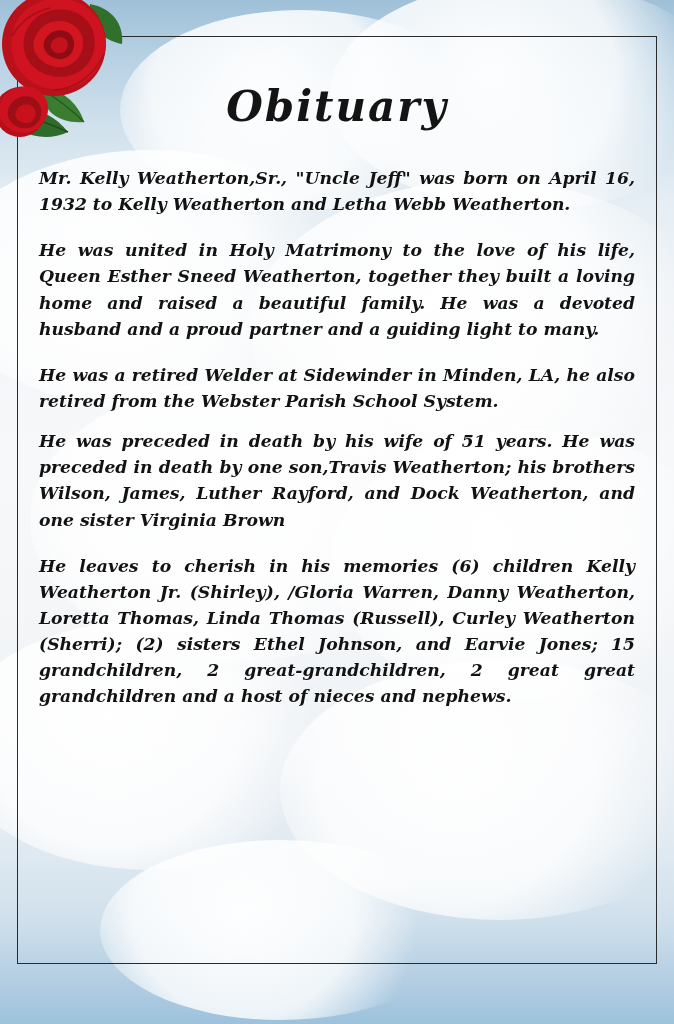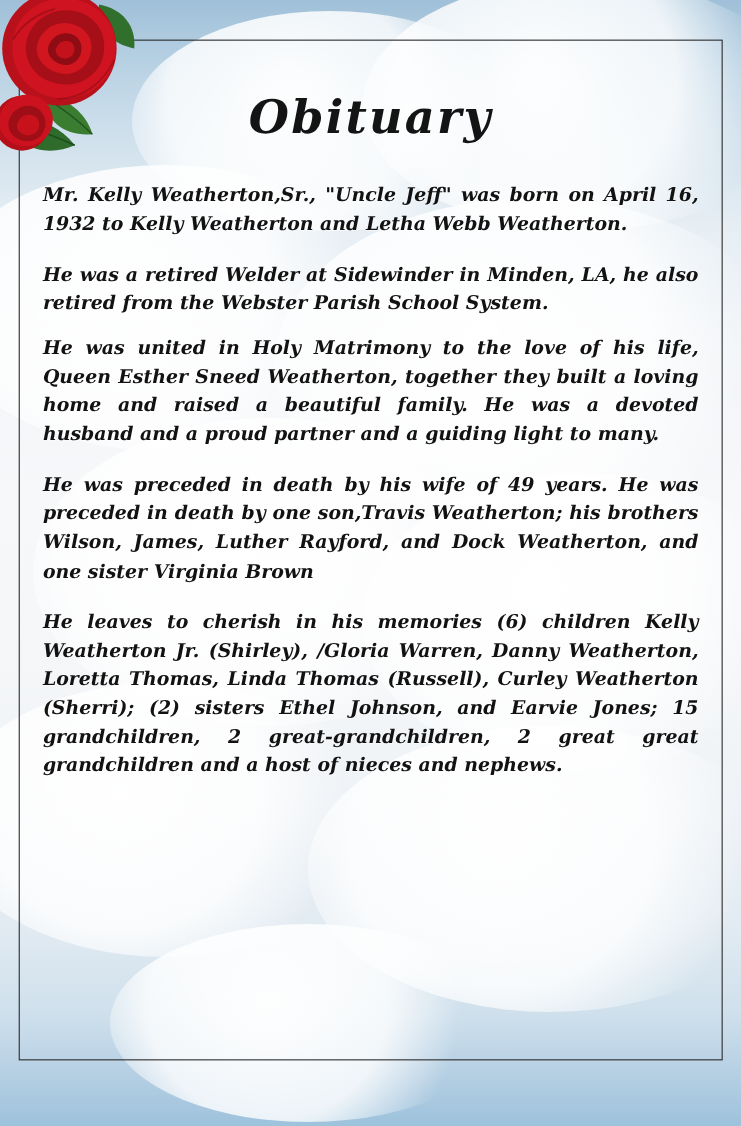--- a/index.html
+++ b/index.html
@@ -111,23 +111,23 @@
   <div class="cloud" style="left:-50px; top:620px; width:400px; height:250px;"></div>
   <div class="cloud" style="left:280px; top:660px; width:440px; height:260px;"></div>
   <div class="cloud" style="left:100px; top:840px; width:360px; height:180px;"></div>
 
   <div id="frame"></div>
 
   <div id="content">
     <div id="title">Obituary</div>
 
     <p class="para">Mr. Kelly Weatherton,Sr., "Uncle Jeff" was born on April 16, 1932 to Kelly Weatherton  and Letha Webb Weatherton.</p>
+    <p class="para">He was united in Holy Matrimony to the love of his life, Queen Esther Sneed Weatherton, together they built a loving home and raised a beautiful family. He was a devoted husband and a proud partner and a guiding light to many.</p>
     <p class="para tight">He was a retired Welder at Sidewinder in Minden, LA, he also retired from the Webster Parish School System.</p>
-    <p class="para">He was united in Holy Matrimony to the love of his life, Queen Esther Sneed Weatherton, together they built a loving home and raised a beautiful family. He was a devoted husband and a proud partner and a guiding light to many.</p>
-    <p class="para">He was preceded in death by his wife of 49 years. He was preceded in death by one son,Travis Weatherton; his brothers Wilson, James, Luther Rayford, and Dock Weatherton, and one sister Virginia Brown</p>
+    <p class="para">He was preceded in death by his wife of 51 years. He was preceded in death by one son,Travis Weatherton; his brothers Wilson, James, Luther Rayford, and Dock Weatherton, and one sister Virginia Brown</p>
     <p class="para">He leaves to cherish in his memories (6) children Kelly Weatherton Jr. (Shirley), /Gloria Warren, Danny Weatherton, Loretta Thomas, Linda Thomas (Russell), Curley Weatherton (Sherri); (2) sisters Ethel Johnson, and Earvie Jones; 15 grandchildren, 2 great-grandchildren, 2 great great grandchildren and a host of nieces and nephews.</p>
   </div>
 
   <svg id="rose" viewBox="0 0 150 165" xmlns="http://www.w3.org/2000/svg">
 
     <g>
       <path d="M8 118 C35 112, 58 120, 74 140 C52 150, 24 146, 8 118 Z" fill="#2f6b2a"></path>
       <path d="M8 118 C32 122, 56 132, 74 140" stroke="#1f4d1c" stroke-width="1.6" fill="none"></path>
       <path d="M46 96 C66 96, 84 110, 90 130 C66 132, 48 120, 46 96 Z" fill="#3a7d31"></path>
       <path d="M46 96 C62 106, 78 118, 90 130" stroke="#24551f" stroke-width="1.4" fill="none"></path>

